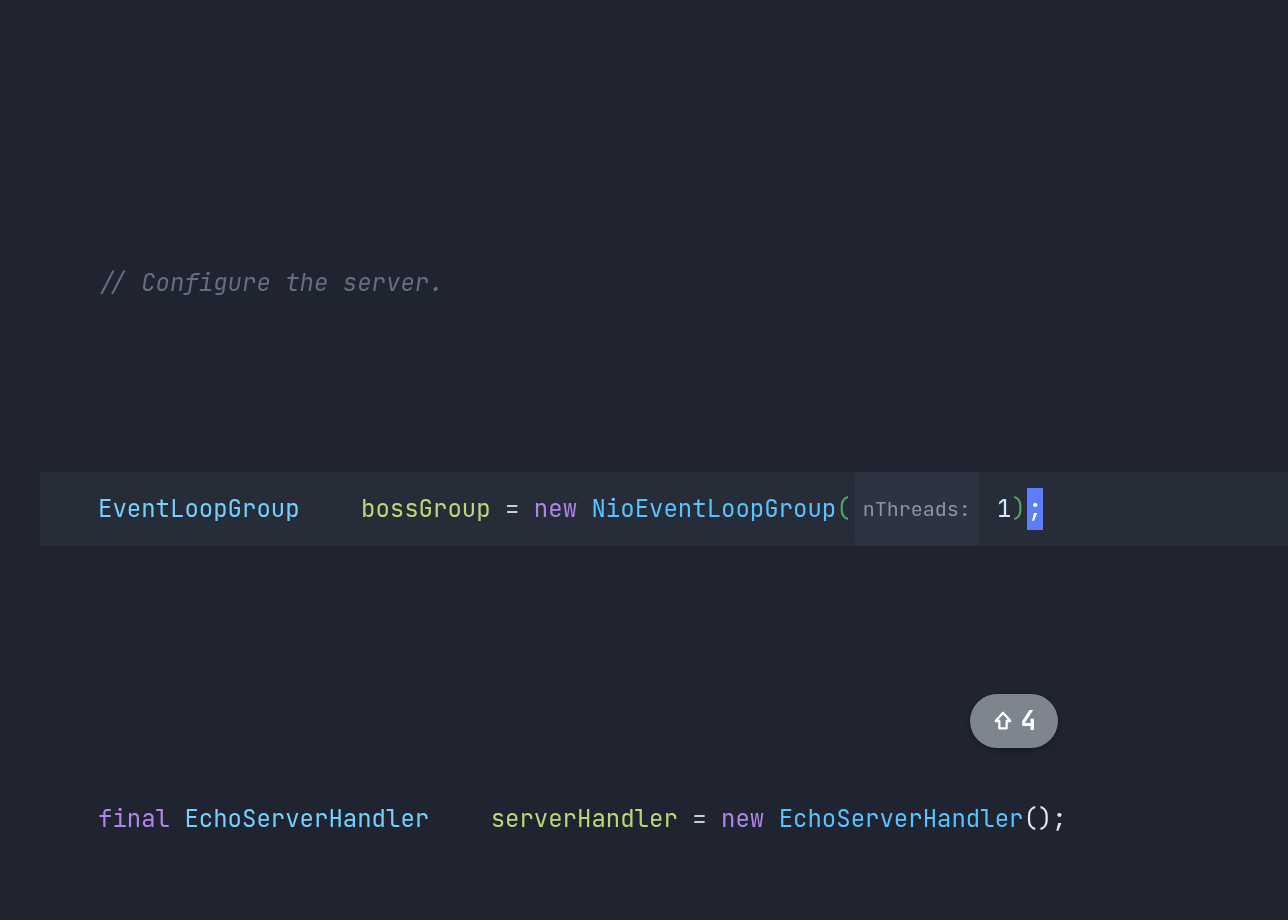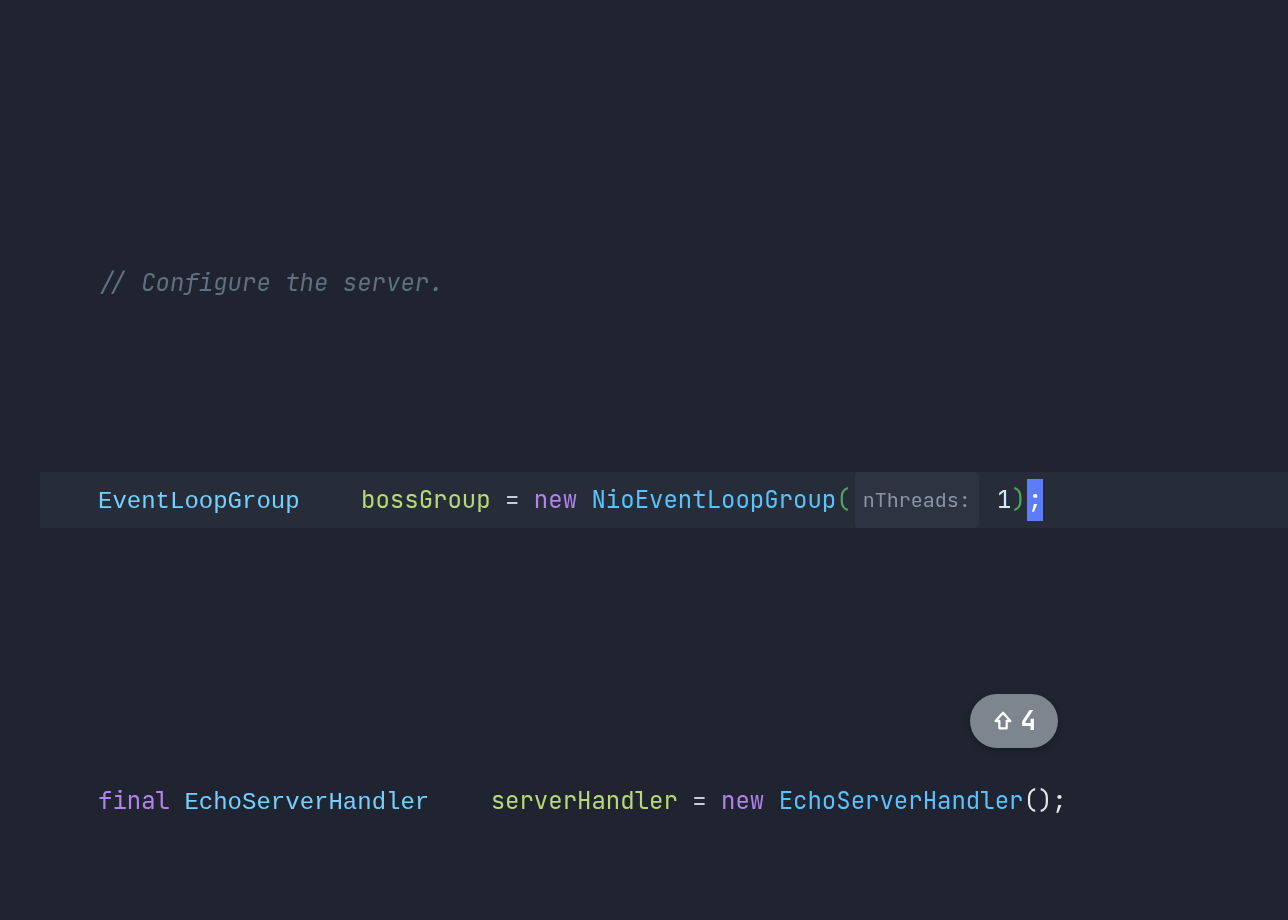--- a/index.html
+++ b/index.html
@@ -45,36 +45,36 @@
   }
   .line {
     position: relative;
     padding-left: 58px; 
   }
   .line.highlighted {
     background: var(--bg-highlight);
   }
   
   .c-comment { color: var(--comment); font-style: italic; text-align: right; }
-  .c-type { color: var(--type); font-family: Liberation Mono, monospace; }
+  .c-type { color: var(--type); }
   .c-type2 { color: var(--type-alt); text-align: center; }
   .c-var2 { color: var(--var2); margin-left: 47px; }
   .c-kw { color: var(--keyword); }
   .c-num { color: var(--number); }
   .c-paren { color: var(--paren); }
   .c-pgreen { color: var(--paren-green); }
   .c-op { color: var(--white); }
 
   .inlay {
     display: inline-block;
     background: var(--hint-bg);
     color: var(--hint-fg);
     font-size: 20px;
     border-radius: 4px;
-    padding: 7px 8px;
+    padding: 16px 8px;
     margin: 0 4px;
     vertical-align: 1px;
     font-style: normal;
     text-align: center;
   }
   .cursor {
     display: inline-block;
     background: var(--cursor-blue);
     color: #fff;
     padding: 0 1px;

